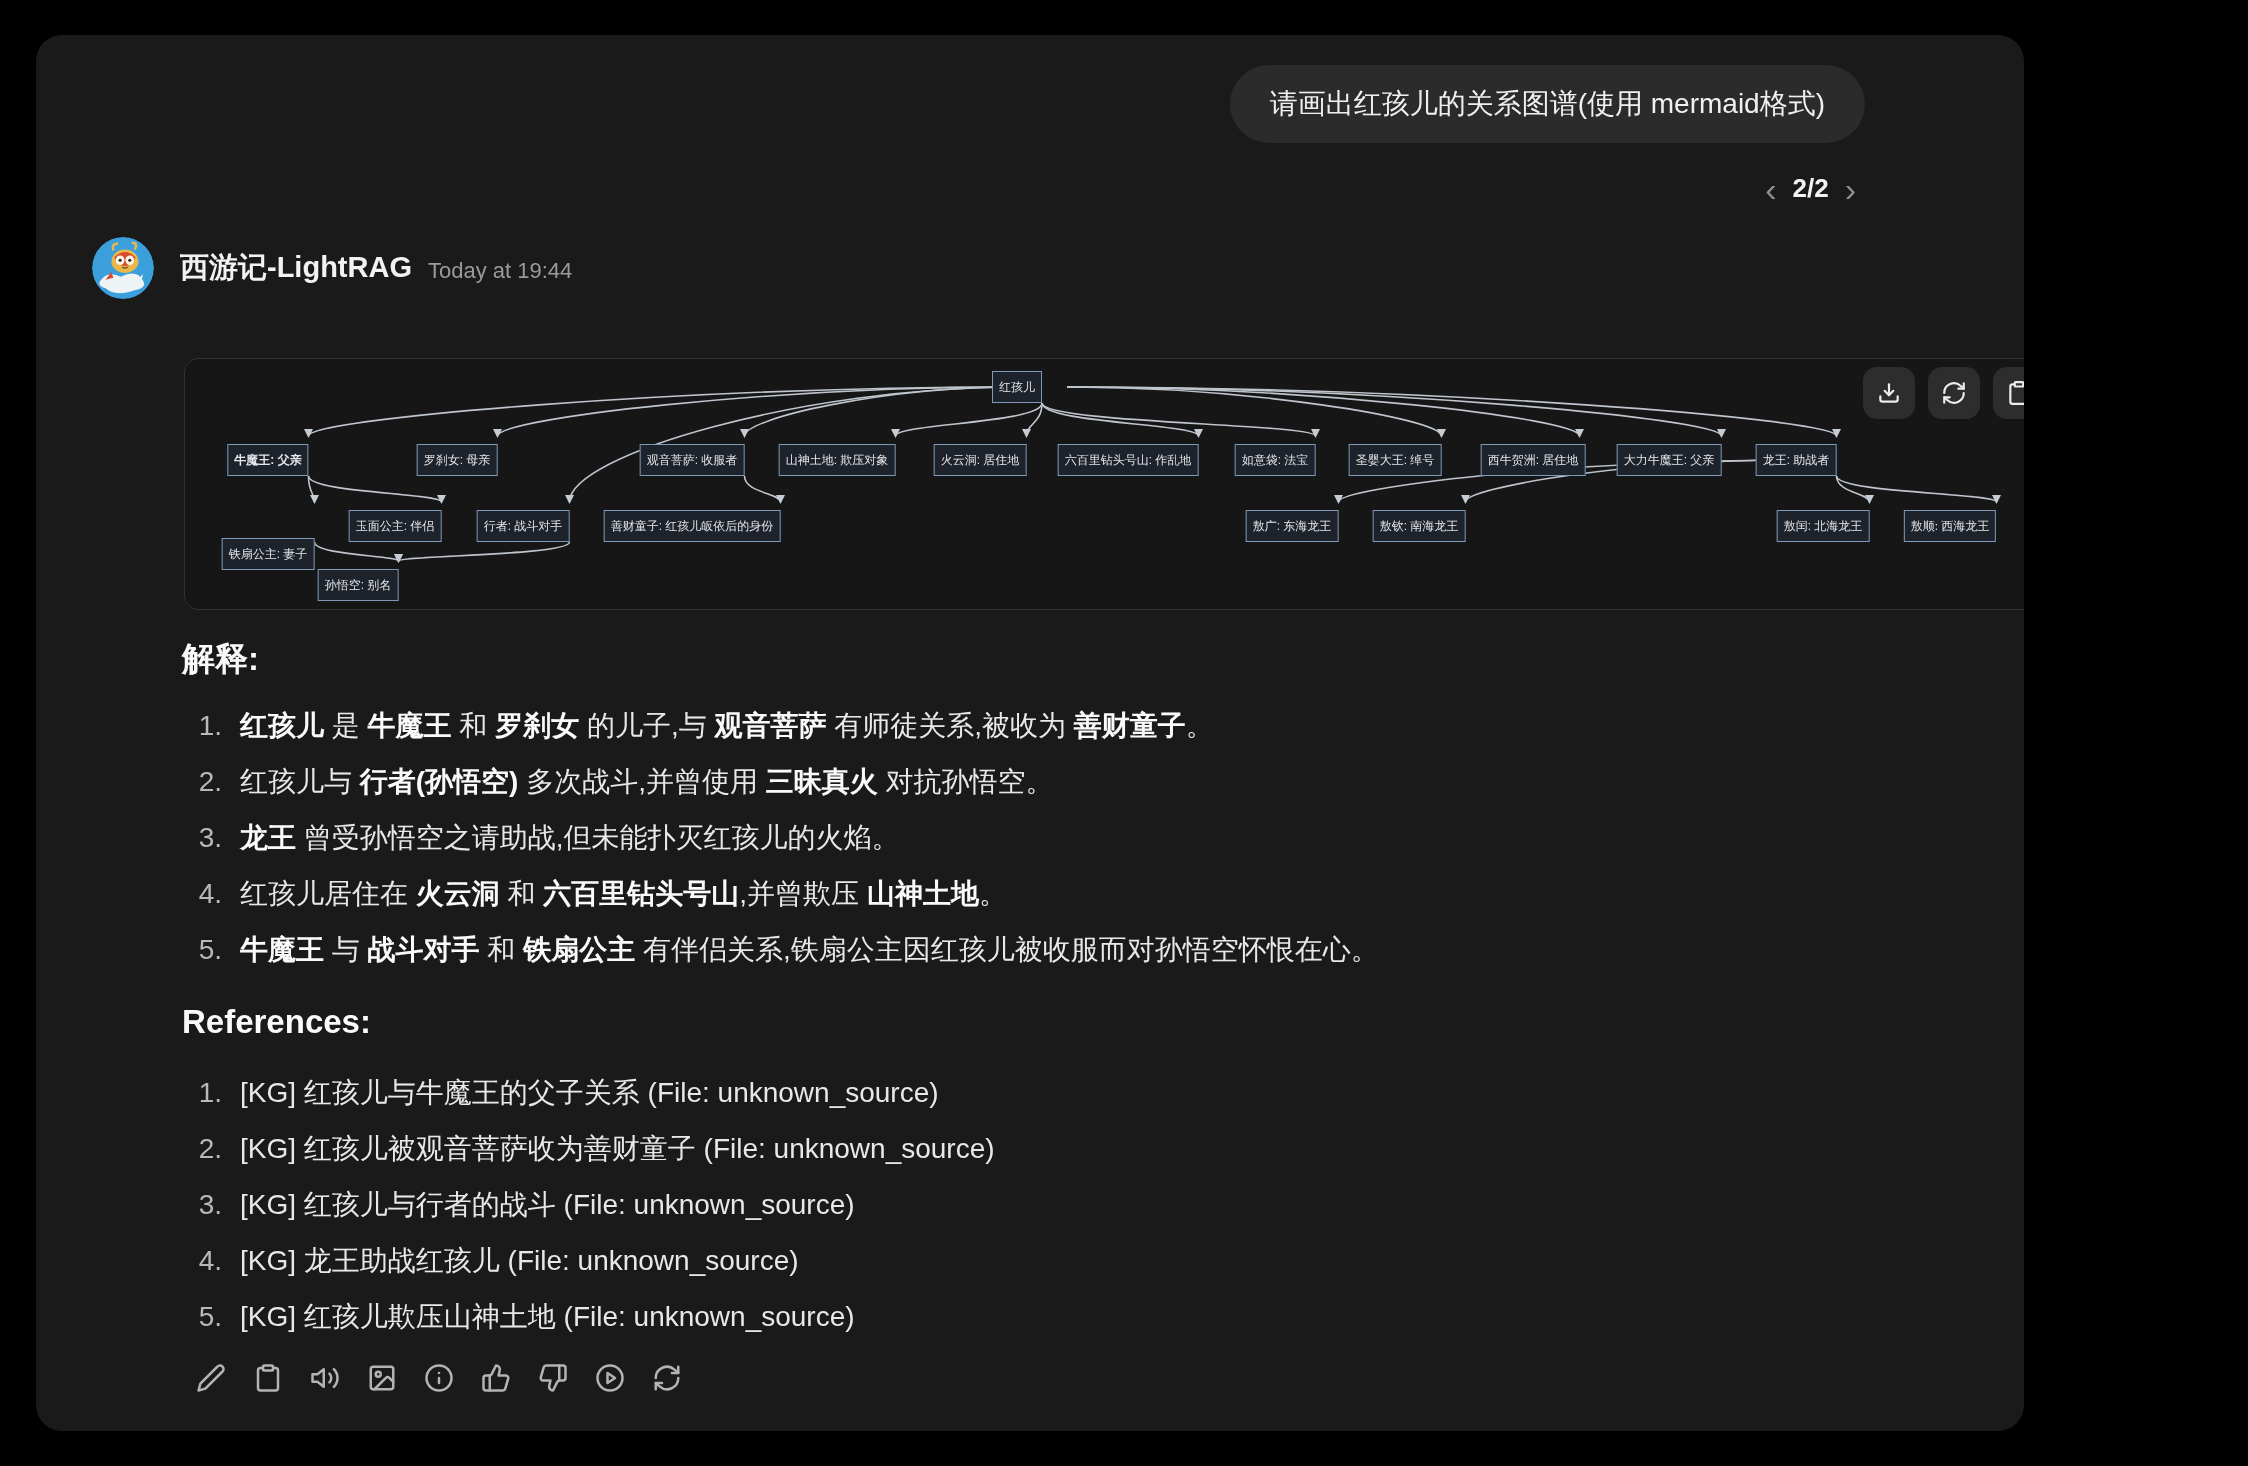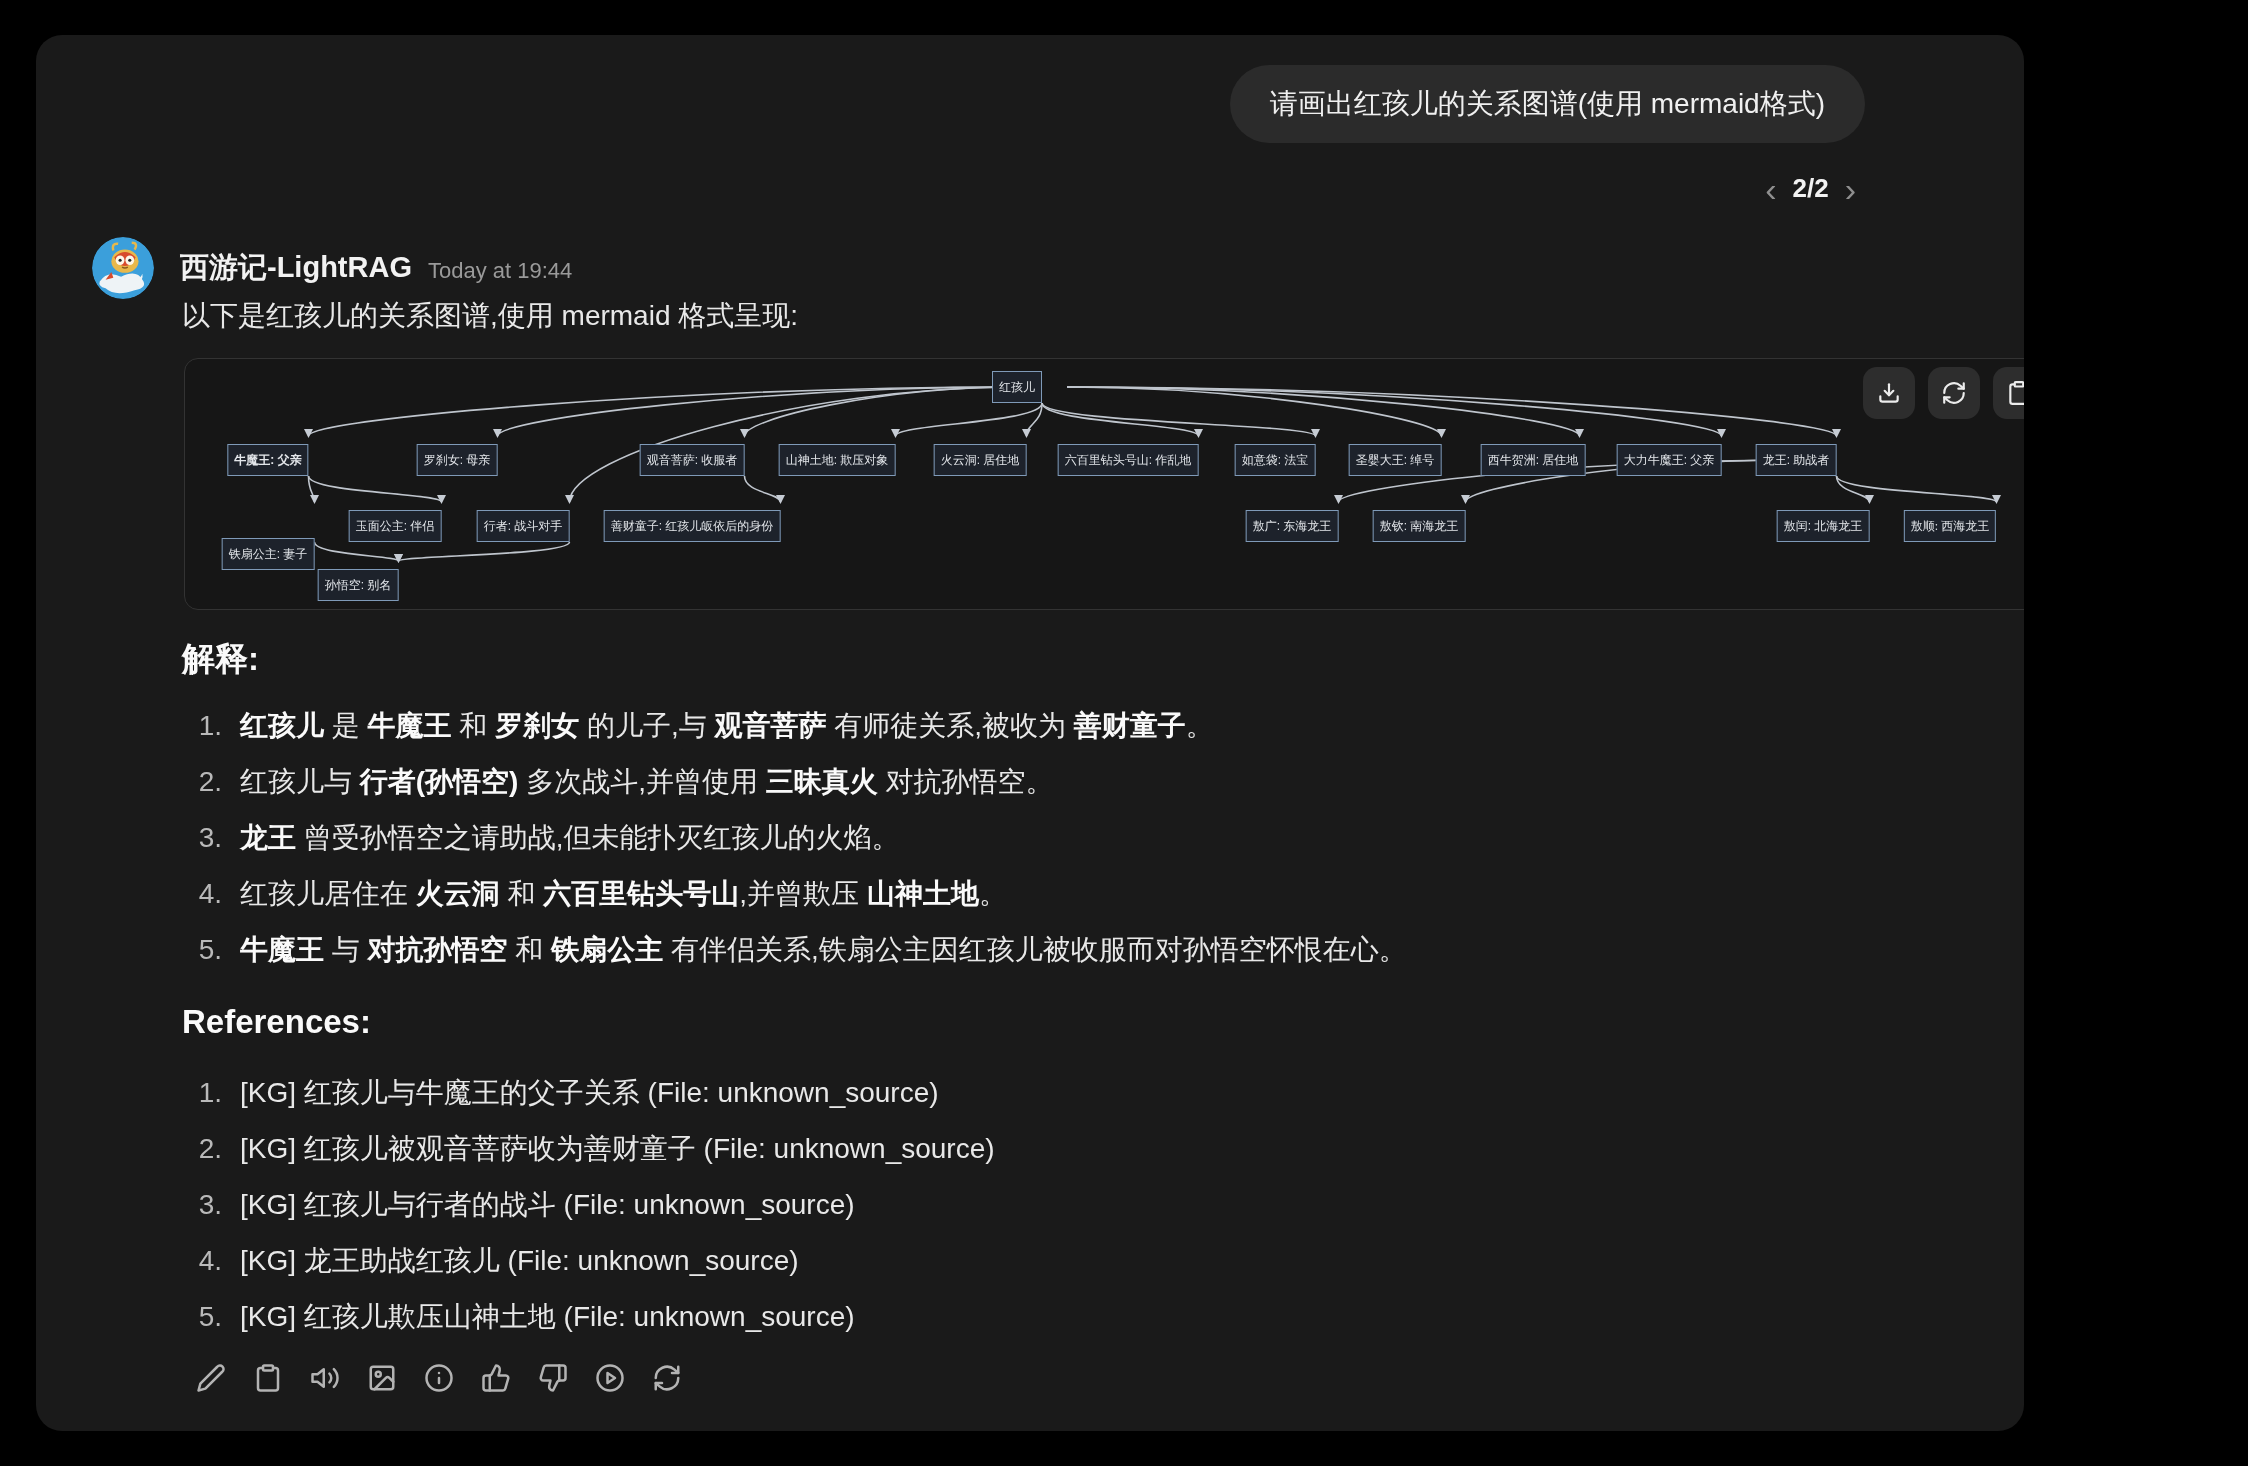--- a/index.html
+++ b/index.html
@@ -76,21 +76,20 @@
         <path d="M31 31 Q34 33 37 31" stroke="#8a5a20" stroke-width="1.5" fill="none"></path>
         <path d="M22 14 Q20 6 27 7" stroke="#e8b84b" stroke-width="2.5" fill="none"></path>
         <path d="M44 13 Q48 6 41 6" stroke="#e8b84b" stroke-width="2.5" fill="none"></path>
         <path d="M20 36 L14 44 L22 42 Z" fill="#d84a2b"></path>
       </svg>
     </div>
     <span class="a-name">西游记-LightRAG</span>
     <span class="a-time">Today at 19:44</span>
   </div>
 
-  <div class="intro">以下是红孩儿的关系图谱,使用 mermaid 格式呈现:</div>
 
   <div class="diagram-panel">
     <svg class="edges-svg">
       <defs>
         <marker id="arrow" markerWidth="9" markerHeight="9" refX="7" refY="4.5" orient="auto" markerUnits="userSpaceOnUse">
           <path d="M0,0 L9,4.5 L0,9 Z" fill="#c6ccd4"></path>
         </marker>
       </defs>
       <g id="edge-group">
           <path d="M 832 28 C 501.925 28, 123.5 59.35, 123.5 77" fill="none" stroke="#bfc5cd" stroke-width="1.6" marker-end="url(#arrow)"></path>
@@ -177,21 +176,21 @@
       <li>
         <span class="num">3.</span>
         <span class="content"><b>龙王</b><span> 曾受孙悟空之请助战,但未能扑灭红孩儿的火焰。</span></span>
       </li>
       <li>
         <span class="num">4.</span>
         <span class="content"><span>红孩儿居住在 </span><b>火云洞</b><span> 和 </span><b>六百里钻头号山</b><span>,并曾欺压 </span><b>山神土地</b><span>。</span></span>
       </li>
       <li>
         <span class="num">5.</span>
-        <span class="content"><b>牛魔王</b><span> 与 </span><b>对抗孙悟空</b><span> 和 </span><b>铁扇公主</b><span> 有伴侣关系,铁扇公主因红孩儿被收服而对孙悟空怀恨在心。</span></span>
+        <span class="content"><b>牛魔王</b><span> 与 </span><b>战斗对手</b><span> 和 </span><b>铁扇公主</b><span> 有伴侣关系,铁扇公主因红孩儿被收服而对孙悟空怀恨在心。</span></span>
       </li>
     </ol>
 
   <h2 class="sec-heading" style="top:968px;">References:</h2>
   <ol class="num-list" id="refs-list" style="top:1030px;">
       <li>
         <span class="num">1.</span>
         <span class="content">[KG] 红孩儿与牛魔王的父子关系 (File: unknown_source)</span>
       </li>
       <li>

